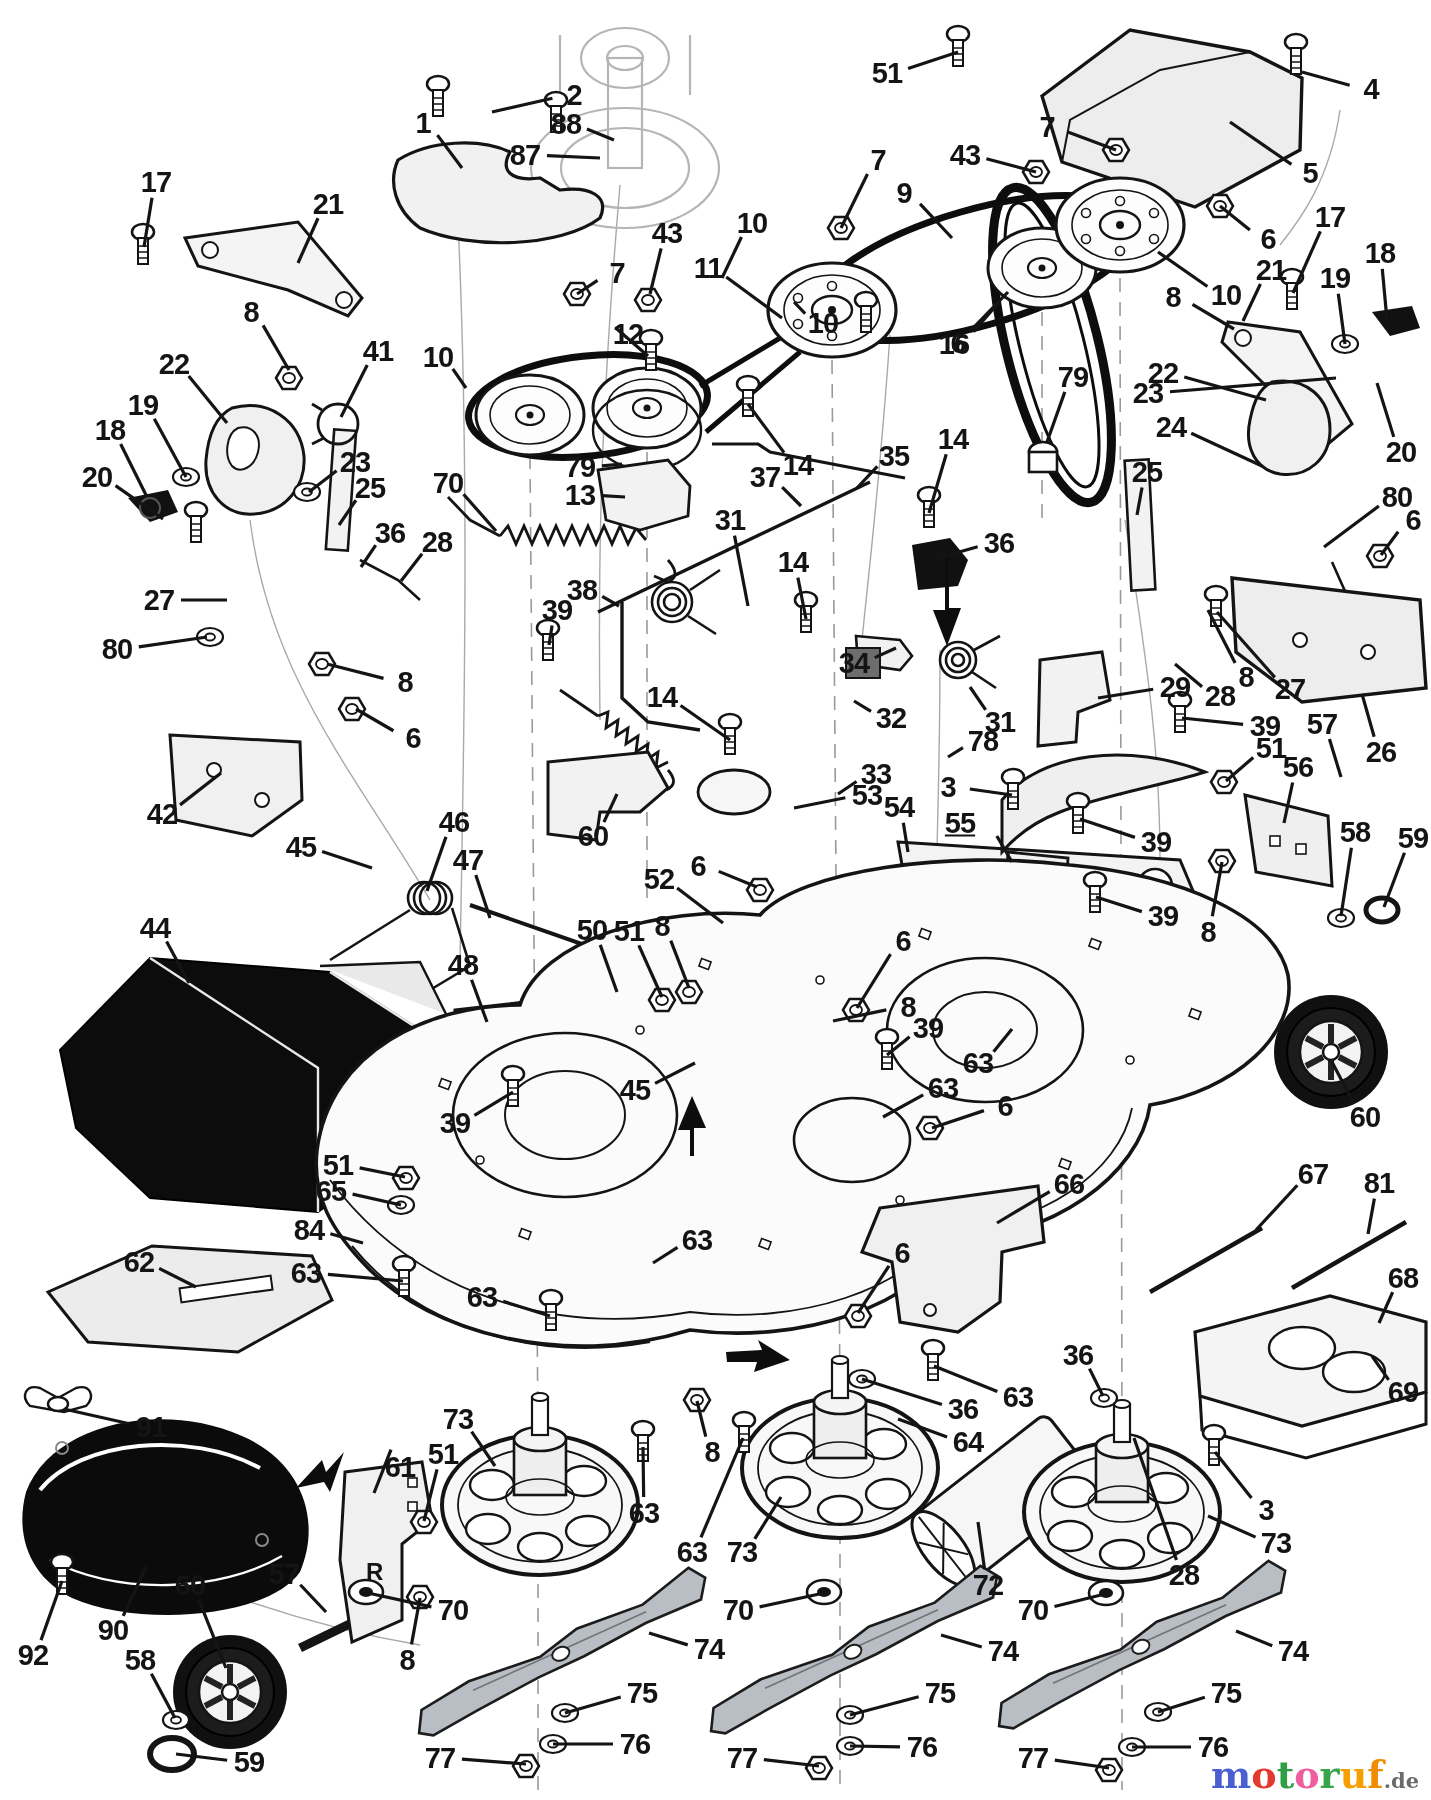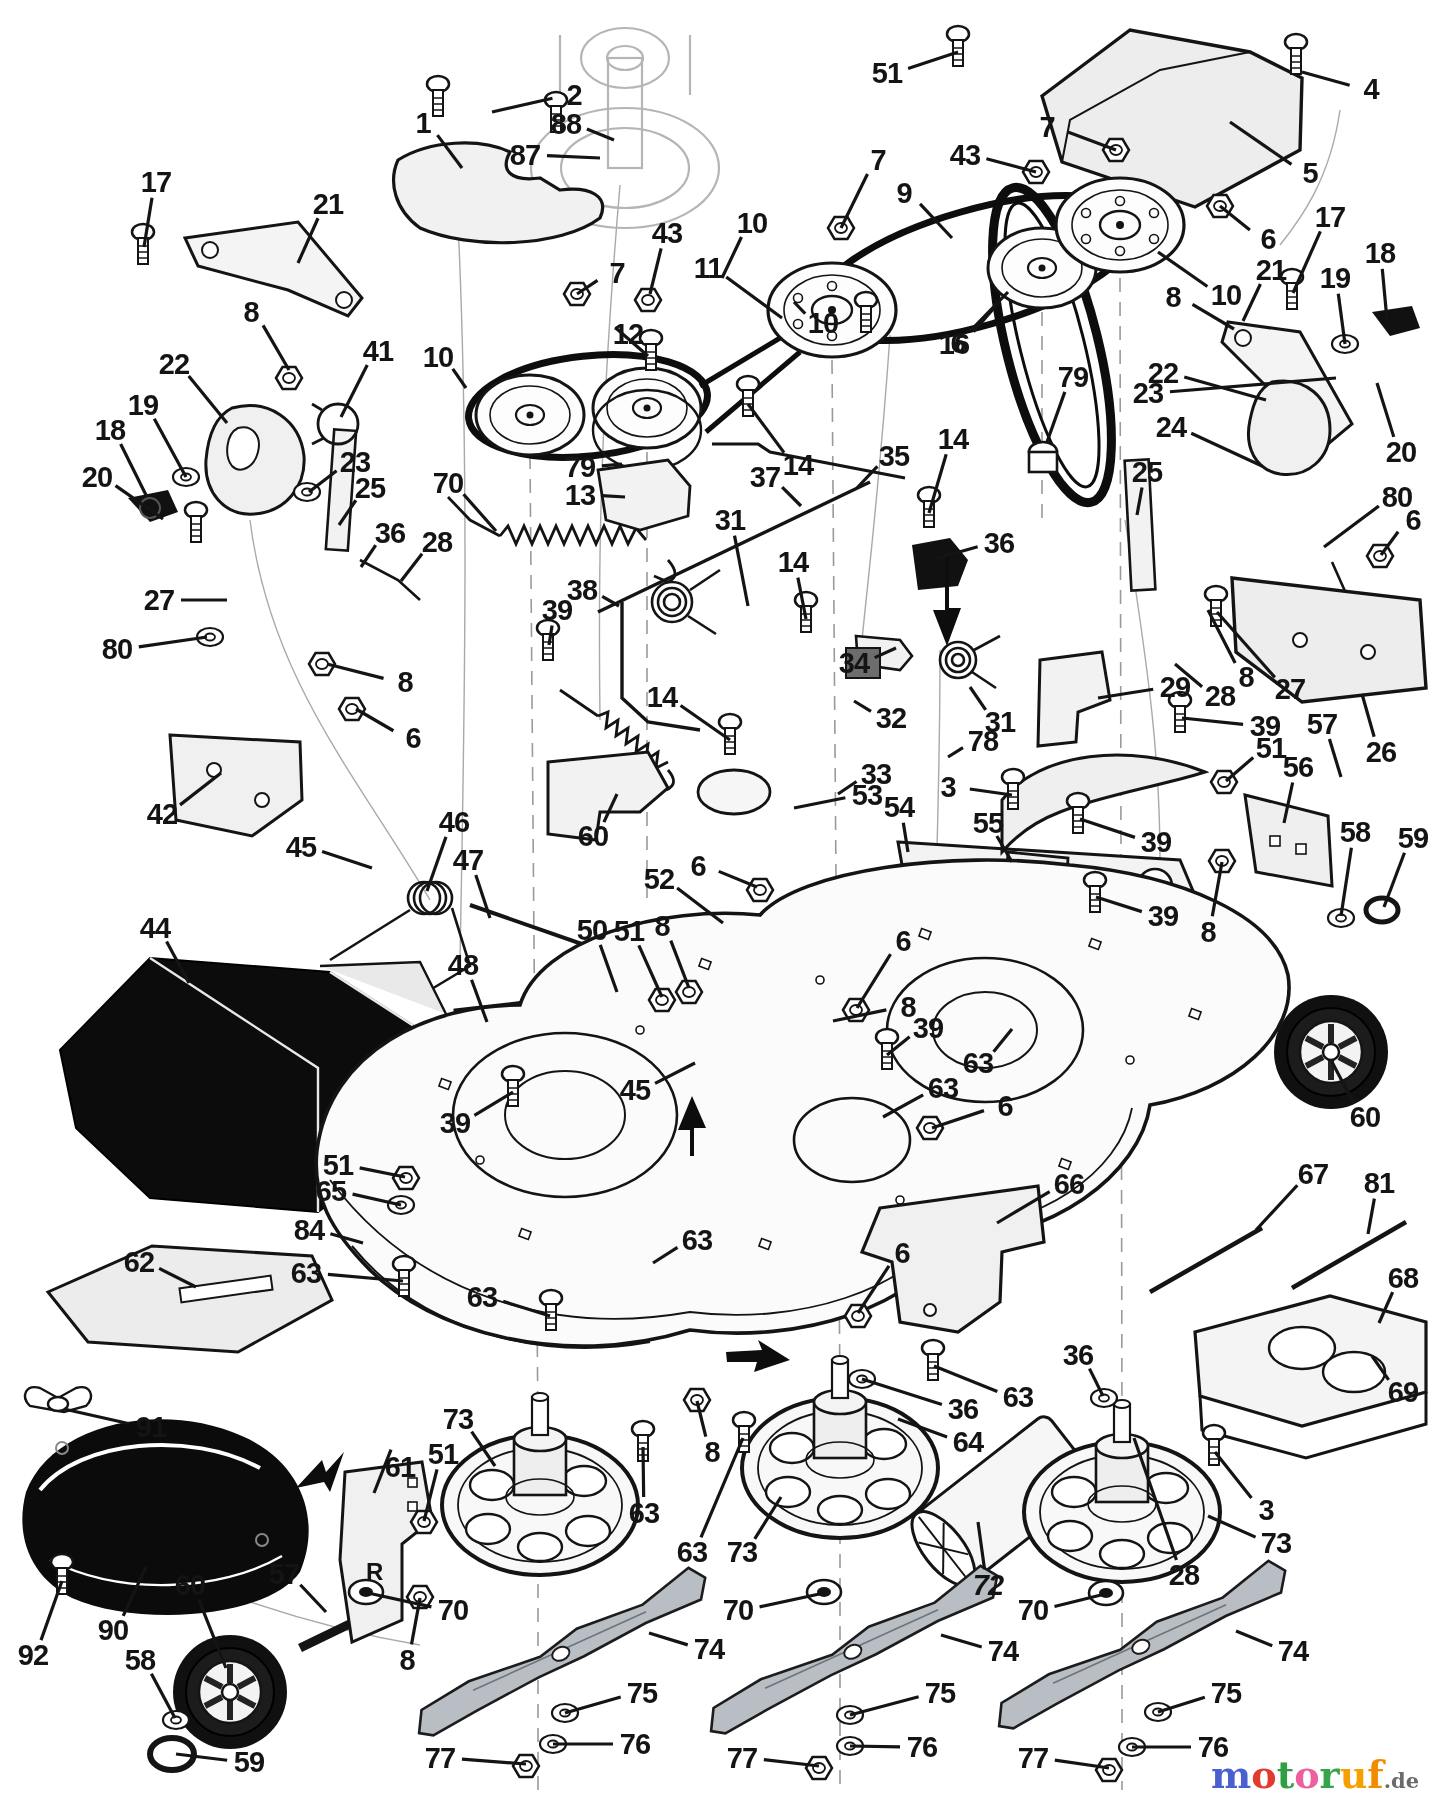--- a/index.html
+++ b/index.html
@@ -628,21 +628,21 @@
       <div class="callout" style="left: 894px; top: 456px;">35</div>
       <div class="callout" style="left: 999px; top: 543px;">36</div>
       <div class="callout" style="left: 854px; top: 663px;">34</div>
       <div class="callout" style="left: 891px; top: 718px;">32</div>
       <div class="callout" style="left: 876px; top: 774px;">33</div>
       <div class="callout" style="left: 662px; top: 697px;">14</div>
       <div class="callout" style="left: 953px; top: 439px;">14</div>
       <div class="callout" style="left: 593px; top: 836px;">60</div>
       <div class="callout" style="left: 867px; top: 795px;">53</div>
       <div class="callout" style="left: 899px; top: 807px;">54</div>
-      <div class="callout" style="left: 988px; top: 823px;">55</div>
+      <div class="callout" style="left: 960px; top: 823px; text-decoration: underline;">55</div>
       <div class="callout" style="left: 948px; top: 787px;">3</div>
       <div class="callout" style="left: 1000px; top: 722px;">31</div>
       <div class="callout" style="left: 983px; top: 741px;">78</div>
       <div class="callout" style="left: 1175px; top: 687px;">29</div>
       <div class="callout" style="left: 1220px; top: 696px;">28</div>
       <div class="callout" style="left: 1246px; top: 677px;">8</div>
       <div class="callout" style="left: 1290px; top: 689px;">27</div>
       <div class="callout" style="left: 1265px; top: 726px;">39</div>
       <div class="callout" style="left: 1271px; top: 748px;">51</div>
       <div class="callout" style="left: 1322px; top: 724px;">57</div>
@@ -684,21 +684,21 @@
       <div class="callout" style="left: 1379px; top: 1183px;">81</div>
       <div class="callout" style="left: 1403px; top: 1278px;">68</div>
       <div class="callout" style="left: 1403px; top: 1392px;">69</div>
       <div class="callout" style="left: 1078px; top: 1355px;">36</div>
       <div class="callout" style="left: 1018px; top: 1397px;">63</div>
       <div class="callout" style="left: 963px; top: 1409px;">36</div>
       <div class="callout" style="left: 968px; top: 1442px;">64</div>
       <div class="callout" style="left: 1266px; top: 1510px;">3</div>
       <div class="callout" style="left: 1276px; top: 1543px;">73</div>
       <div class="callout" style="left: 1184px; top: 1575px;">28</div>
-      <div class="callout" style="left: 988px; top: 1585px; font-style: italic;">72</div>
+      <div class="callout" style="left: 988px; top: 1585px;">72</div>
       <div class="callout" style="left: 151px; top: 1427px;">91</div>
       <div class="callout" style="left: 400px; top: 1467px;">61</div>
       <div class="callout" style="left: 443px; top: 1454px;">51</div>
       <div class="callout" style="left: 284px; top: 1574px;">57</div>
       <div class="callout" style="left: 113px; top: 1630px;">90</div>
       <div class="callout" style="left: 33px; top: 1655px;">92</div>
       <div class="callout" style="left: 140px; top: 1660px;">58</div>
       <div class="callout" style="left: 249px; top: 1762px;">59</div>
       <div class="callout" style="left: 190px; top: 1585px;">60</div>
       <div class="callout" style="left: 407px; top: 1660px;">8</div>

